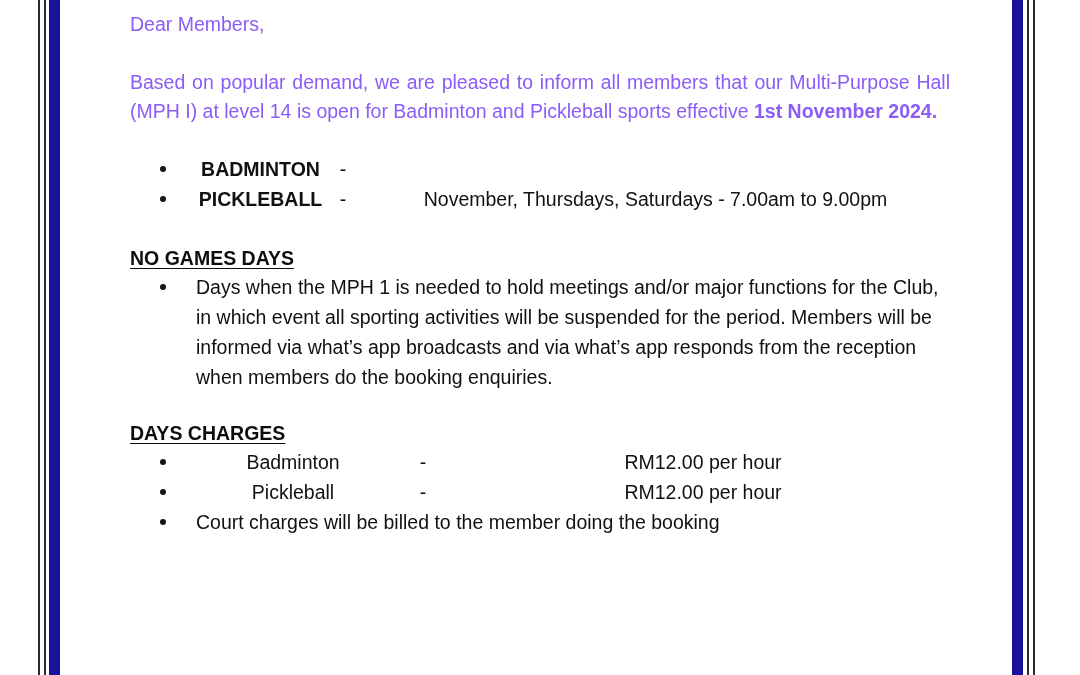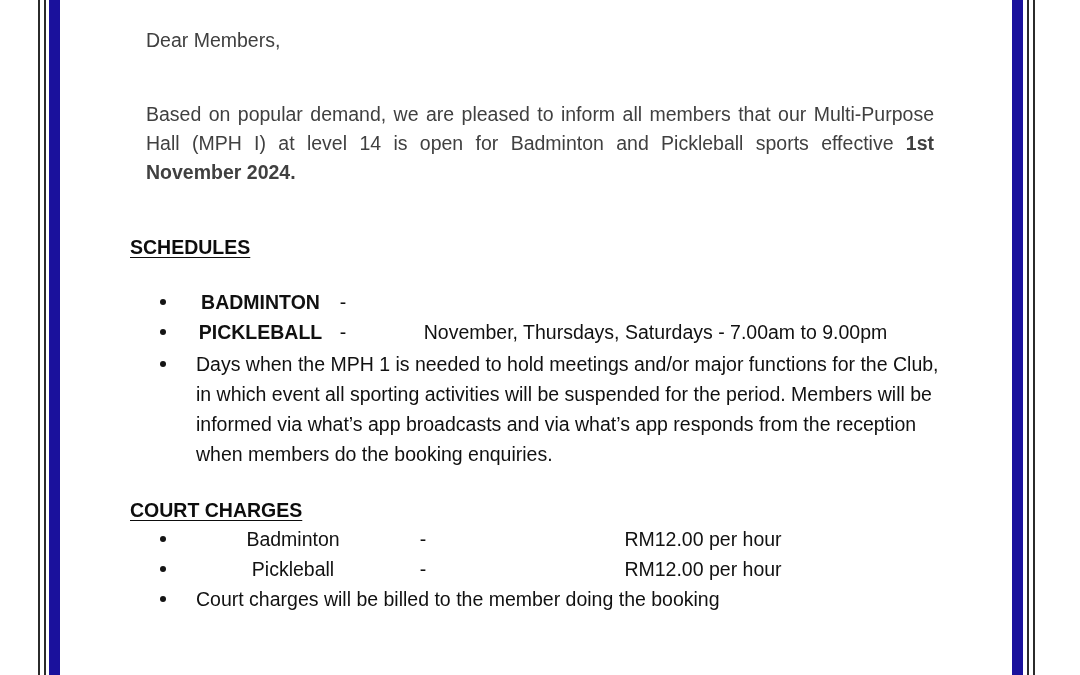--- a/index.html
+++ b/index.html
@@ -60,24 +60,24 @@
     position: absolute;
     left: 130px;
     top: 0;
     width: 820px;
     height: 675px;
   }
 
   .para {
     font-size: 19.5px;
     line-height: 29px;
-    color: #404040;
+    color: #8b5cf6;
     text-align: justify;
     text-justify: inter-word;
-    margin: 16px;
+    margin: 0;
   }
   .para.greeting {
     padding-top: 10px;
   }
   .para.body-block {
     padding-top: 29px;
   }
   .para b, .bold {
     font-weight: bold;
   }
@@ -160,49 +160,49 @@
     <div class="rule-hairline hair-a"></div>
     <div class="rule-hairline hair-b"></div>
   </div>
 
   <div id="content">
 
     <p class="para greeting">Dear Members,</p>
 
     <p class="para body-block"><span>Based on popular demand, we are pleased to inform all members that our Multi-Purpose Hall (MPH I) at level 14 is open for Badminton and Pickleball sports effective </span><b>1st November 2024.</b></p>
 
-    <p class="heading" id="heading-schedules">SCHEDULES</p>
 
     <ul class="bullets" id="list-schedules">
       <li>
         <span class="dot"></span>
         <span class="tabrow">
           <span class="col-label bold">BADMINTON</span>
           <span class="col-dash">-</span>
         </span>
       </li>
       <li>
         <span class="dot"></span>
         <span class="tabrow">
           <span class="col-label bold">PICKLEBALL</span>
           <span class="col-dash">-</span>
           <span class="col-value">November, Thursdays, Saturdays - 7.00am to 9.00pm</span>
         </span>
       </li>
     </ul>
 
+    <p class="heading" id="heading-no-games">NO GAMES DAYS</p>
 
     <ul class="bullets" id="list-no-games">
       <li>
         <span class="dot"></span>
         <span class="bullet-para">Days when the MPH 1 is needed to hold meetings and/or major functions for the Club, in which event all sporting activities will be suspended for the period. Members will be informed via what’s app broadcasts and via what’s app responds from the reception when members do the booking enquiries.</span>
       </li>
     </ul>
 
-    <p class="heading" id="heading-court">COURT CHARGES</p>
+    <p class="heading" id="heading-court">DAYS CHARGES</p>
 
     <ul class="bullets" id="list-court">
       <li>
         <span class="dot"></span>
         <span class="tabrow">
           <span class="col-label">Badminton</span>
           <span class="col-dash">-</span>
           <span class="col-value">RM12.00 per hour</span>
         </span>
       </li>

